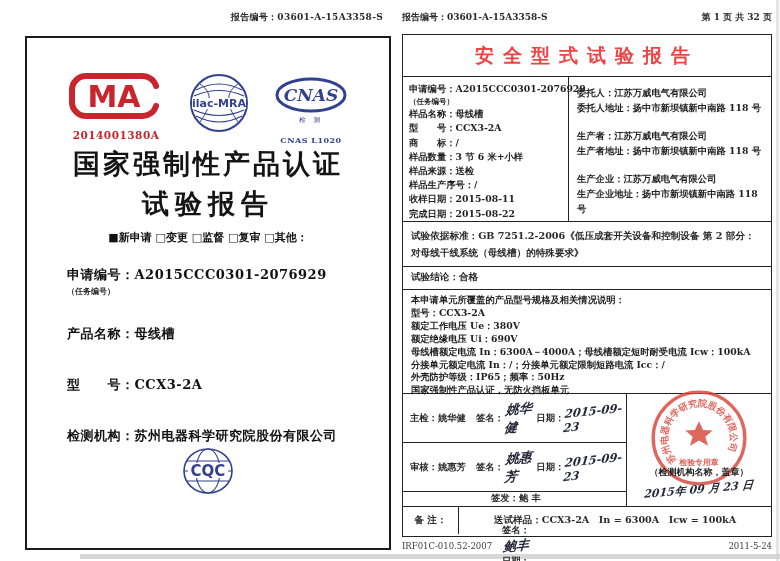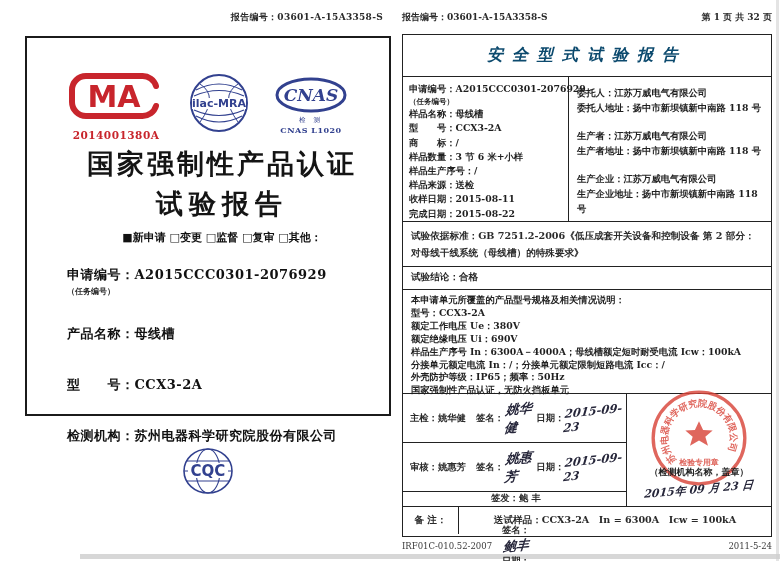--- a/index.html
+++ b/index.html
@@ -5,49 +5,49 @@
   * { margin:0; padding:0; box-sizing:border-box; }
   html,body { width:780px; height:561px; background:#ffffff; overflow:hidden;
     font-family:"DejaVu Serif","Liberation Serif",serif; color:#2a2a2a; }
   .abs { position:absolute; }
 
   
   .scan-bottom { left:80px; top:554px; width:700px; height:5px; background:#cdcdcd; opacity:.8; }
   .scan-right  { left:776px; top:0; width:3px; height:561px; background:#e4e4e4; }
 
   
-  .page-left  { left:25px; top:36px; width:366px; height:380px; border:2px solid #1b1b1b; background:#fff;padding-left:14px; }
+  .page-left  { left:25px; top:36px; width:366px; height:514px; border:2px solid #1b1b1b; background:#fff; }
   .page-right { left:402px; top:34px; width:370px; height:503px; border:1.5px solid #222; background:#fff; }
 
   .rpt-no-left  { left:25px; top:11px; width:358px; text-align:right; font-size:9px; font-weight:bold; letter-spacing:.3px; }
   .rpt-head-right { left:402px; top:11px; width:370px; display:flex; justify-content:space-between; font-size:9px; font-weight:bold; }
   .rpt-foot { left:402px; top:541px; width:370px; display:flex; justify-content:space-between; font-size:8.5px; color:#3a3a3a; }
 
   
   .logo-row { position:absolute; left:0; top:34px; width:100%; display:flex; justify-content:center; align-items:flex-start; gap:24px; }
   .cma-box { text-align:center; }
   .cma-code { color:#c8252c; font-size:10.5px; font-weight:bold; margin-top:1px; letter-spacing:.5px; }
   .cnas-box { text-align:center; margin-top:4px; }
   .cnas-sub { color:#32418f; font-size:6.5px; letter-spacing:3px; margin-top:-2px; }
-  .cnas-sub2 { color:#32418f; font-size:8px; font-weight:bold; letter-spacing:.5px; }
+  .cnas-sub2 { color:#32418f; font-size:8px; font-weight:bold; letter-spacing:.5px;margin-top:10px; }
 
   .l-title1 { position:absolute; top:108px; width:100%; text-align:center; font-size:27px; font-weight:bold; letter-spacing:3px; color:#141414; }
   .l-title2 { position:absolute; top:148px; width:100%; text-align:center; font-size:27px; font-weight:bold; letter-spacing:6px; color:#141414; }
   .l-checks { position:absolute; top:192px; width:100%; text-align:center; font-size:11px; font-weight:bold; color:#111; }
 
   .l-fields { position:absolute; left:40px; top:228px; width:300px; }
   .l-field { font-size:13px; font-weight:bold; color:#111; letter-spacing:.5px; }
   .l-note  { font-size:8px; font-weight:bold; margin-top:2px; }
   .gap1{margin-top:28px;} .gap2{margin-top:33px;} .gap3{margin-top:33px;}
 
   .cqc-wrap { position:absolute; left:0; top:408px; width:100%; display:flex; justify-content:center; }
 
   
   .r-title { height:42px; border-bottom:1.2px solid #222; display:flex; align-items:center; justify-content:center;
-             font-size:16px; font-weight:bold; letter-spacing:9px; color:#0c4a6e;font-style:italic; }
+             font-size:19px; font-weight:bold; letter-spacing:9px; color:#ef4444; }
   .r-info { height:145px; border-bottom:1.2px solid #222; display:flex; }
   .r-info-l { width:166px; border-right:1.2px solid #222; padding:5px 6px; }
   .r-info-r { width:204px; padding:8px 8px; }
   .ln  { font-size:9.3px; line-height:14.2px; font-weight:bold; color:#1f1f1f; white-space:nowrap; }
   .lnr { font-size:9.3px; line-height:15px; font-weight:bold; color:#1f1f1f; }
   .grp { margin-top:13px; }
   .ln-small { font-size:7.5px; line-height:11px; font-weight:bold; }
 
   .r-std  { height:45px; border-bottom:1.2px solid #222; padding:5px 8px; font-size:9.6px; line-height:17px; font-weight:bold; }
   .r-conc { height:23px; border-bottom:1.2px solid #222; padding:4px 8px; font-size:9.6px; font-weight:bold; }
@@ -153,22 +153,22 @@
   <div class="r-title">安全型式试验报告</div>
 
   <div class="r-info">
     <div class="r-info-l">
       <div class="ln">申请编号：A2015CCC0301-2076929</div>
       <div class="ln ln-small">（任务编号）</div>
       <div class="ln">样品名称：母线槽</div>
       <div class="ln">型　　号：CCX3-2A</div>
       <div class="ln">商　　标：/</div>
       <div class="ln">样品数量：3 节 6 米+小样</div>
+      <div class="ln">样品来源：送检</div>
       <div class="ln">样品生产序号：/</div>
-      <div class="ln">样品来源：送检</div>
       <div class="ln">收样日期：2015-08-11</div>
       <div class="ln">完成日期：2015-08-22</div>
     </div>
     <div class="r-info-r">
       <div class="lnr">委托人：江苏万威电气有限公司</div>
       <div class="lnr">委托人地址：扬中市新坝镇新中南路 118 号</div>
       <div class="lnr grp">生产者：江苏万威电气有限公司</div>
       <div class="lnr">生产者地址：扬中市新坝镇新中南路 118 号</div>
       <div class="lnr grp">生产企业：江苏万威电气有限公司</div>
       <div class="lnr">生产企业地址：扬中市新坝镇新中南路 118 号</div>
@@ -176,21 +176,21 @@
   </div>
 
   <div class="r-std">试验依据标准：GB 7251.2-2006《低压成套开关设备和控制设备  第 2 部分：对母线干线系统（母线槽）的特殊要求》</div>
   <div class="r-conc">试验结论：合格</div>
 
   <div class="r-prod">
     <div class="ln">本申请单元所覆盖的产品型号规格及相关情况说明：</div>
     <div class="ln">型号：CCX3-2A</div>
     <div class="ln">额定工作电压 Ue：380V</div>
     <div class="ln">额定绝缘电压 Ui：690V</div>
-    <div class="ln">样品生产序号 In：6300A－4000A；母线槽额定短时耐受电流 Icw：100kA</div>
+    <div class="ln">母线槽额定电流 In：6300A－4000A；母线槽额定短时耐受电流 Icw：100kA</div>
     <div class="ln">分接单元额定电流 In：/；分接单元额定限制短路电流 Icc：/</div>
     <div class="ln">外壳防护等级：IP65；频率：50Hz</div>
     <div class="ln">国家强制性产品认证，无防火挡板单元</div>
   </div>
 
   <div class="r-sig">
     <div class="sig-l">
       <div class="sig-row">
         <span class="sig-role">主检：姚华健</span>&nbsp;&nbsp;
         <span class="sig-role">签名：</span>

